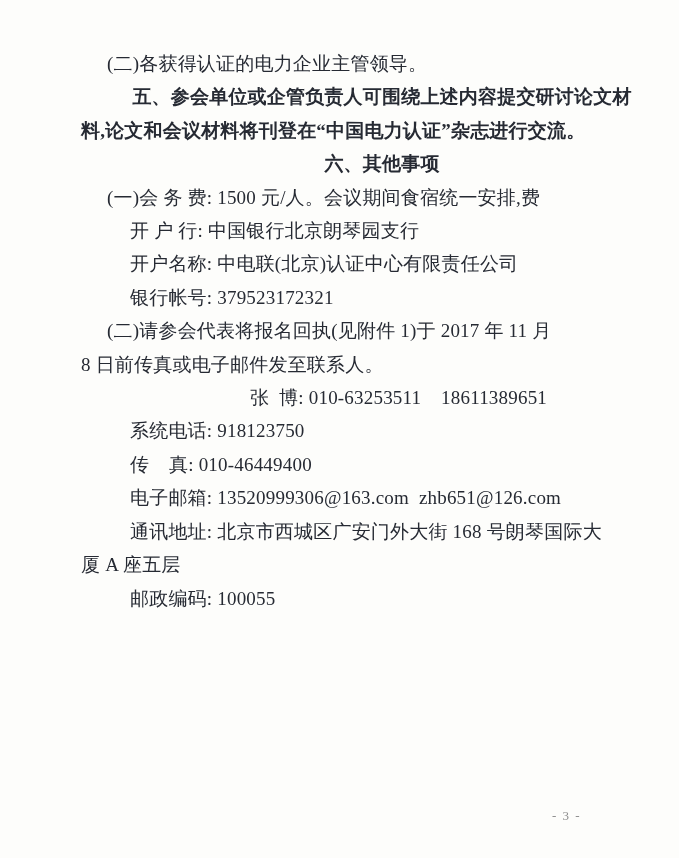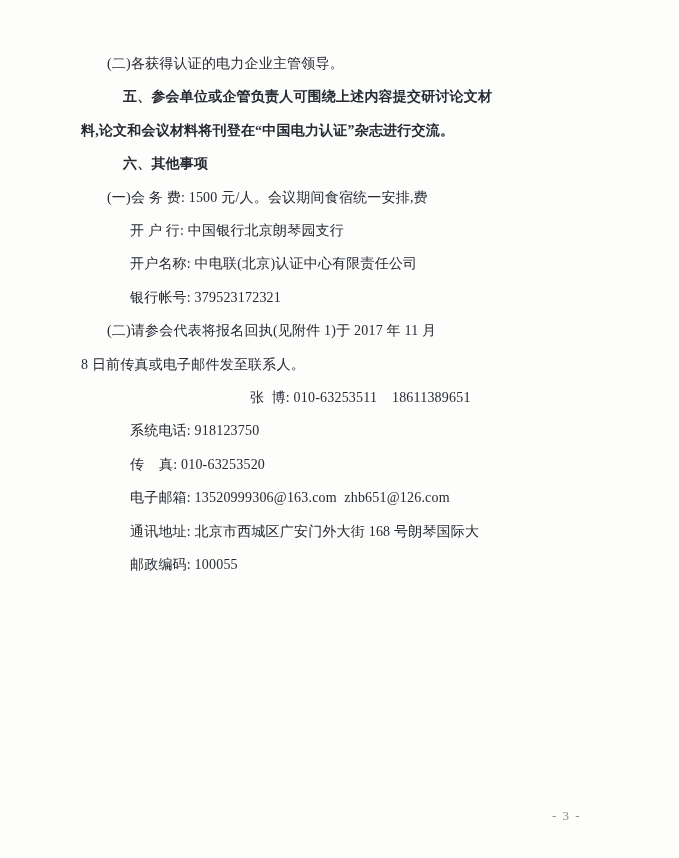--- a/index.html
+++ b/index.html
@@ -16,31 +16,31 @@
     background: #fdfdfb;
     overflow: hidden;
     font-family: "Liberation Serif", "DejaVu Serif", serif;
     color: #262a33;
   }
   .content {
     position: absolute;
     left: 81px;
     top: 47px;
     width: 560px;
-    font-size: 14px;
+    font-size: 19px;
     line-height: 33.4px;
     letter-spacing: 0.2px;
   }
   .content p {
     margin: 0;
     white-space: pre;
   }
   .bold { font-weight: bold; }
   .indent-paren   { text-indent: 26px; }
-  .indent-sec     { text-indent: 42px; }
+  .indent-sec     { text-indent: 42px; text-align: center; }
   .indent-label   { text-indent: 49px; }
   .indent-contact2{ text-indent: 169px; }
   .footer {
     position: absolute;
     left: 552px;
     top: 806px;
     font-size: 13px;
     line-height: 20px;
     letter-spacing: 1.5px;
     color: #8b8b8b;
@@ -57,20 +57,21 @@
     <p class="bold">料,论文和会议材料将刊登在“中国电力认证”杂志进行交流。</p>
     <p class="indent-sec bold">六、其他事项</p>
     <p class="indent-paren">(一)会 务 费: 1500 元/人。会议期间食宿统一安排,费</p>
     <p class="indent-label">开 户 行: 中国银行北京朗琴园支行</p>
     <p class="indent-label">开户名称: 中电联(北京)认证中心有限责任公司</p>
     <p class="indent-label">银行帐号: 379523172321</p>
     <p class="indent-paren">(二)请参会代表将报名回执(见附件 1)于 2017 年 11 月</p>
     <p>8 日前传真或电子邮件发至联系人。</p>
     <p class="indent-contact2">张  博: 010-63253511    18611389651</p>
     <p class="indent-label">系统电话: 918123750</p>
-    <p class="indent-label">传    真: 010-63253520</p>
+    <p class="indent-label">传    真: 010-46449400</p>
     <p class="indent-label">电子邮箱: 13520999306@163.com  zhb651@126.com</p>
     <p class="indent-label">通讯地址: 北京市西城区广安门外大街 168 号朗琴国际大</p>
+    <p>厦 A 座五层</p>
     <p class="indent-label">邮政编码: 100055</p>
   </div>
 
   <div class="footer">- 3 -</div>
 </div>
 
 </body></html>

